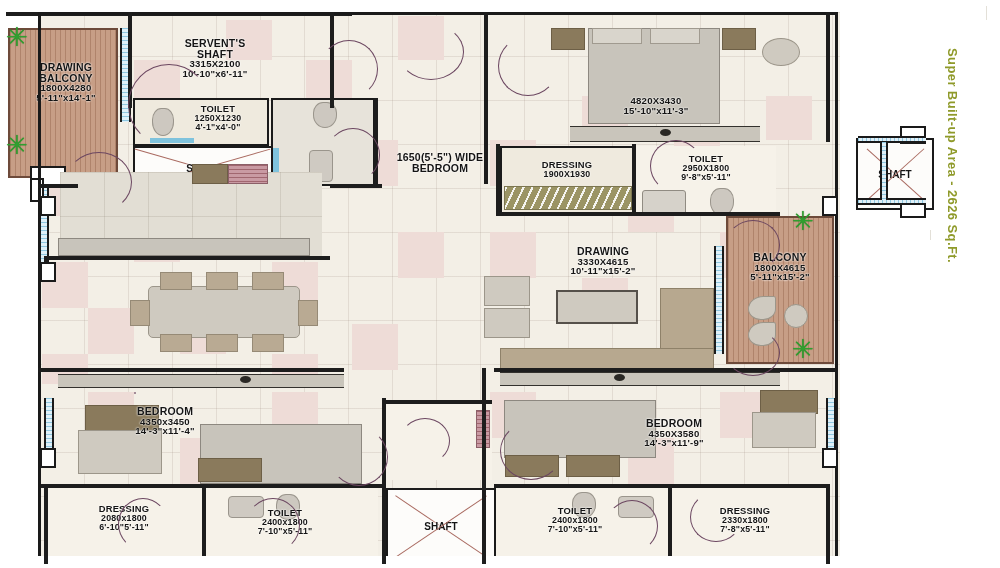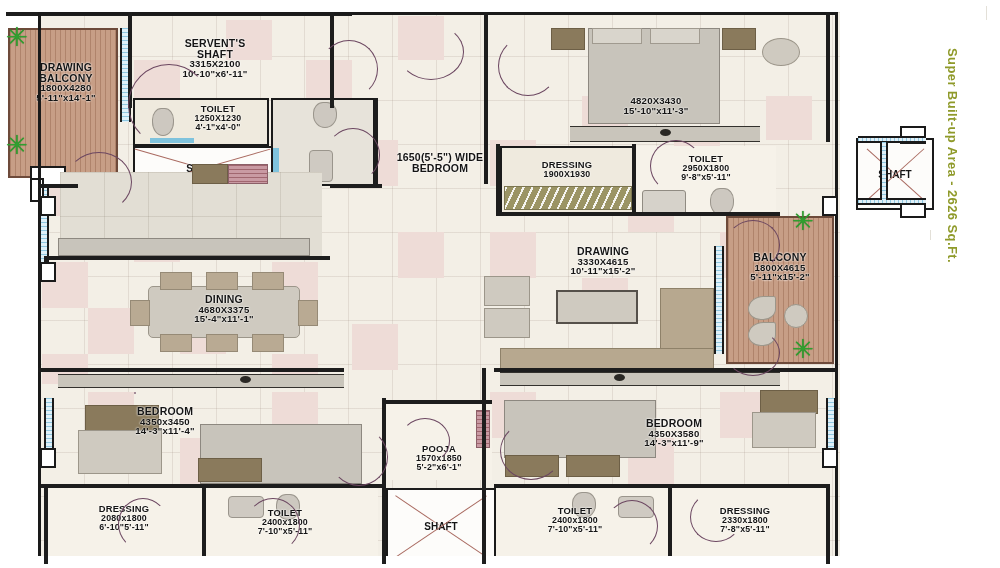--- a/index.html
+++ b/index.html
@@ -234,25 +234,20 @@
 
   <div class="fbox" style="left:148px;top:286px;width:150px;height:50px;border-radius:5px;"></div>
   <div class="ftan" style="left:160px;top:272px;width:30px;height:16px;"></div>
   <div class="ftan" style="left:206px;top:272px;width:30px;height:16px;"></div>
   <div class="ftan" style="left:252px;top:272px;width:30px;height:16px;"></div>
   <div class="ftan" style="left:160px;top:334px;width:30px;height:16px;"></div>
   <div class="ftan" style="left:206px;top:334px;width:30px;height:16px;"></div>
   <div class="ftan" style="left:252px;top:334px;width:30px;height:16px;"></div>
   <div class="ftan" style="left:130px;top:300px;width:18px;height:24px;"></div>
   <div class="ftan" style="left:298px;top:300px;width:18px;height:24px;"></div>
-  <div class="lbl" style="left:168px;top:294px;width:112px;">
-    <span class="n">DINING</span>
-    <span class="d">4680X3375</span>
-    <span class="f">15'-4"x11'-1"</span>
-  </div>
 
   <div class="fgrey" style="left:588px;top:28px;width:130px;height:94px;"></div>
   <div class="fdark" style="left:551px;top:28px;width:32px;height:20px;"></div>
   <div class="fdark" style="left:722px;top:28px;width:32px;height:20px;"></div>
   <div class="flite" style="left:592px;top:28px;width:48px;height:14px;"></div>
   <div class="flite" style="left:650px;top:28px;width:48px;height:14px;"></div>
   <div class="fbox" style="left:762px;top:38px;width:36px;height:26px;border-radius:50%;"></div>
   <div class="lbl" style="left:596px;top:96px;width:120px;">
     <span class="d">4820X3430</span>
     <span class="f">15'-10"x11'-3"</span>
@@ -341,25 +336,20 @@
   <div class="lbl sm" style="left:226px;top:508px;width:118px;">
     <span class="n">TOILET</span>
     <span class="d">2400x1800</span>
     <span class="f">7'-10"x5'-11"</span>
   </div>
   <div class="abs wall" style="left:202px;top:488px;width:4px;height:72px;"></div>
   <div class="abs glassv" style="left:230px;top:556px;width:62px;height:7px;"></div>
   <div class="abs glassv" style="left:66px;top:556px;width:62px;height:7px;"></div>
 
   <div class="abs cream" style="left:386px;top:404px;width:106px;height:76px;"></div>
-  <div class="lbl sm" style="left:388px;top:444px;width:102px;">
-    <span class="n">POOJA</span>
-    <span class="d">1570x1850</span>
-    <span class="f">5'-2"x6'-1"</span>
-  </div>
   <div class="stripeblock" style="left:476px;top:410px;width:12px;height:36px;"></div>
 
   <div class="shaft" style="left:386px;top:488px;width:106px;height:72px;--a1:34deg;--a2:-34deg;">
     <span>SHAFT</span>
   </div>
 
   <div class="fgrey" style="left:504px;top:400px;width:150px;height:56px;"></div>
   <div class="fdark" style="left:505px;top:455px;width:52px;height:20px;"></div>
   <div class="fdark" style="left:566px;top:455px;width:52px;height:20px;"></div>
   <div class="lbl" style="left:618px;top:418px;width:112px;">

